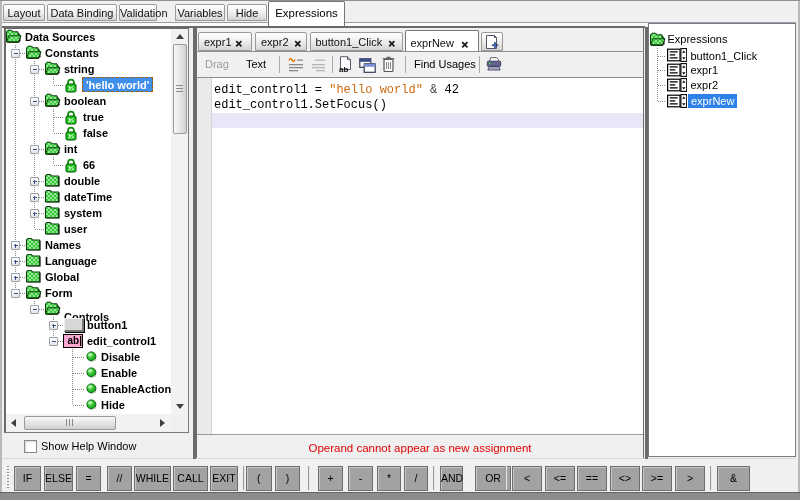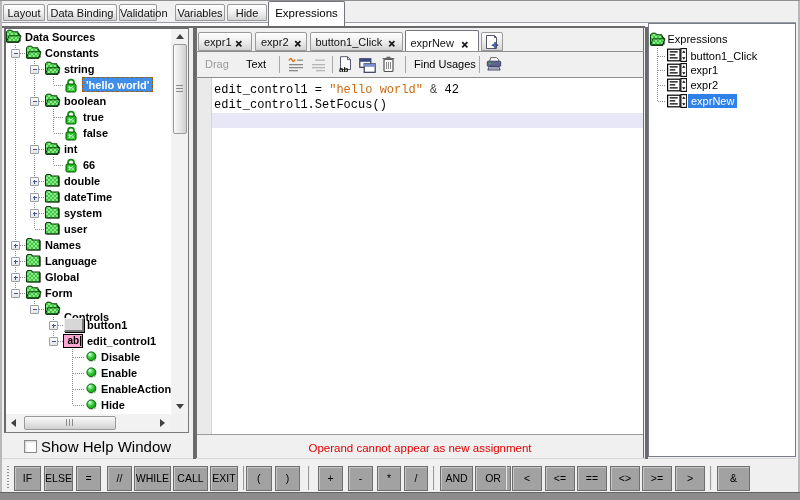--- a/index.html
+++ b/index.html
@@ -1,16 +1,16 @@
 <!DOCTYPE html>
 <html><head><meta charset="utf-8"><style>
 html,body{margin:0;padding:0;}
 body{width:800px;height:500px;position:relative;background:#f0f0f0;font-family:"Liberation Sans",sans-serif;overflow:hidden;}
 .ab{position:absolute;}
-.tx{font-size:15px;color:#000;white-space:nowrap;}
+.tx{font-size:11px;color:#000;white-space:nowrap;}
 .tab{position:absolute;top:4px;height:17px;background:linear-gradient(#ffffff,#f0f0f0 50%,#d4d4d4);border:1px solid #9a9a9a;border-radius:2px 2px 0 0;box-sizing:border-box;text-align:center;font-size:11px;color:#111;line-height:16px;}
 .ctab{position:absolute;top:32px;height:19px;background:linear-gradient(#ffffff,#ededed 50%,#d4d4d4);border:1px solid #9a9a9a;border-radius:2px 2px 0 0;box-sizing:border-box;}
 .ctl{position:absolute;top:3px;font-size:11px;color:#111;}
 .dotv{position:absolute;width:1px;background-image:repeating-linear-gradient(180deg,#8a8a8a 0,#8a8a8a 1px,transparent 1px,transparent 2px);}
 .doth{position:absolute;height:1px;background-image:repeating-linear-gradient(90deg,#8a8a8a 0,#8a8a8a 1px,transparent 1px,transparent 2px);}
 .exp{position:absolute;width:9px;height:9px;background:linear-gradient(#fff,#e4e4e4);border:1px solid #9aa0a8;border-radius:1px;box-sizing:border-box;}
 .exp i{position:absolute;background:#3b5394;}
 .em{left:1.5px;top:3px;width:4px;height:1px;}
 .epv{left:3px;top:1.5px;width:1px;height:4px;}
 .trow{position:absolute;height:16px;line-height:16px;font-size:11px;color:#000;white-space:nowrap;}
@@ -419,21 +419,21 @@
 <div class="btn" style="left:107px;width:25px;">//</div>
 <div class="btn" style="left:134px;width:37px;">WHILE</div>
 <div class="btn" style="left:173px;width:35px;">CALL</div>
 <div class="btn" style="left:210px;width:28px;">EXIT</div>
 <div class="btn" style="left:245.5px;width:26.5px;">(</div>
 <div class="btn" style="left:275px;width:25px;">)</div>
 <div class="btn" style="left:318px;width:25px;">+</div>
 <div class="btn" style="left:348px;width:25px;">-</div>
 <div class="btn" style="left:377px;width:24px;">*</div>
 <div class="btn" style="left:404px;width:24px;">/</div>
-<div class="btn" style="left:440px;width:33px;">AND</div>
+<div class="btn" style="left:440px;width:23px;">AND</div>
 <div class="btn" style="left:475px;width:36px;">OR</div>
 <div class="btn" style="left:512px;width:30px;">&lt;</div>
 <div class="btn" style="left:545px;width:30px;">&lt;=</div>
 <div class="btn" style="left:577px;width:30px;">==</div>
 <div class="btn" style="left:610px;width:30px;">&lt;&gt;</div>
 <div class="btn" style="left:642px;width:30px;">&gt;=</div>
 <div class="btn" style="left:675px;width:30px;">&gt;</div>
 <div class="btn" style="left:717px;width:33px;">&amp;</div>
 <div class="bsep" style="left:242.5px;"></div>
 <div class="bsep" style="left:308px;"></div>

